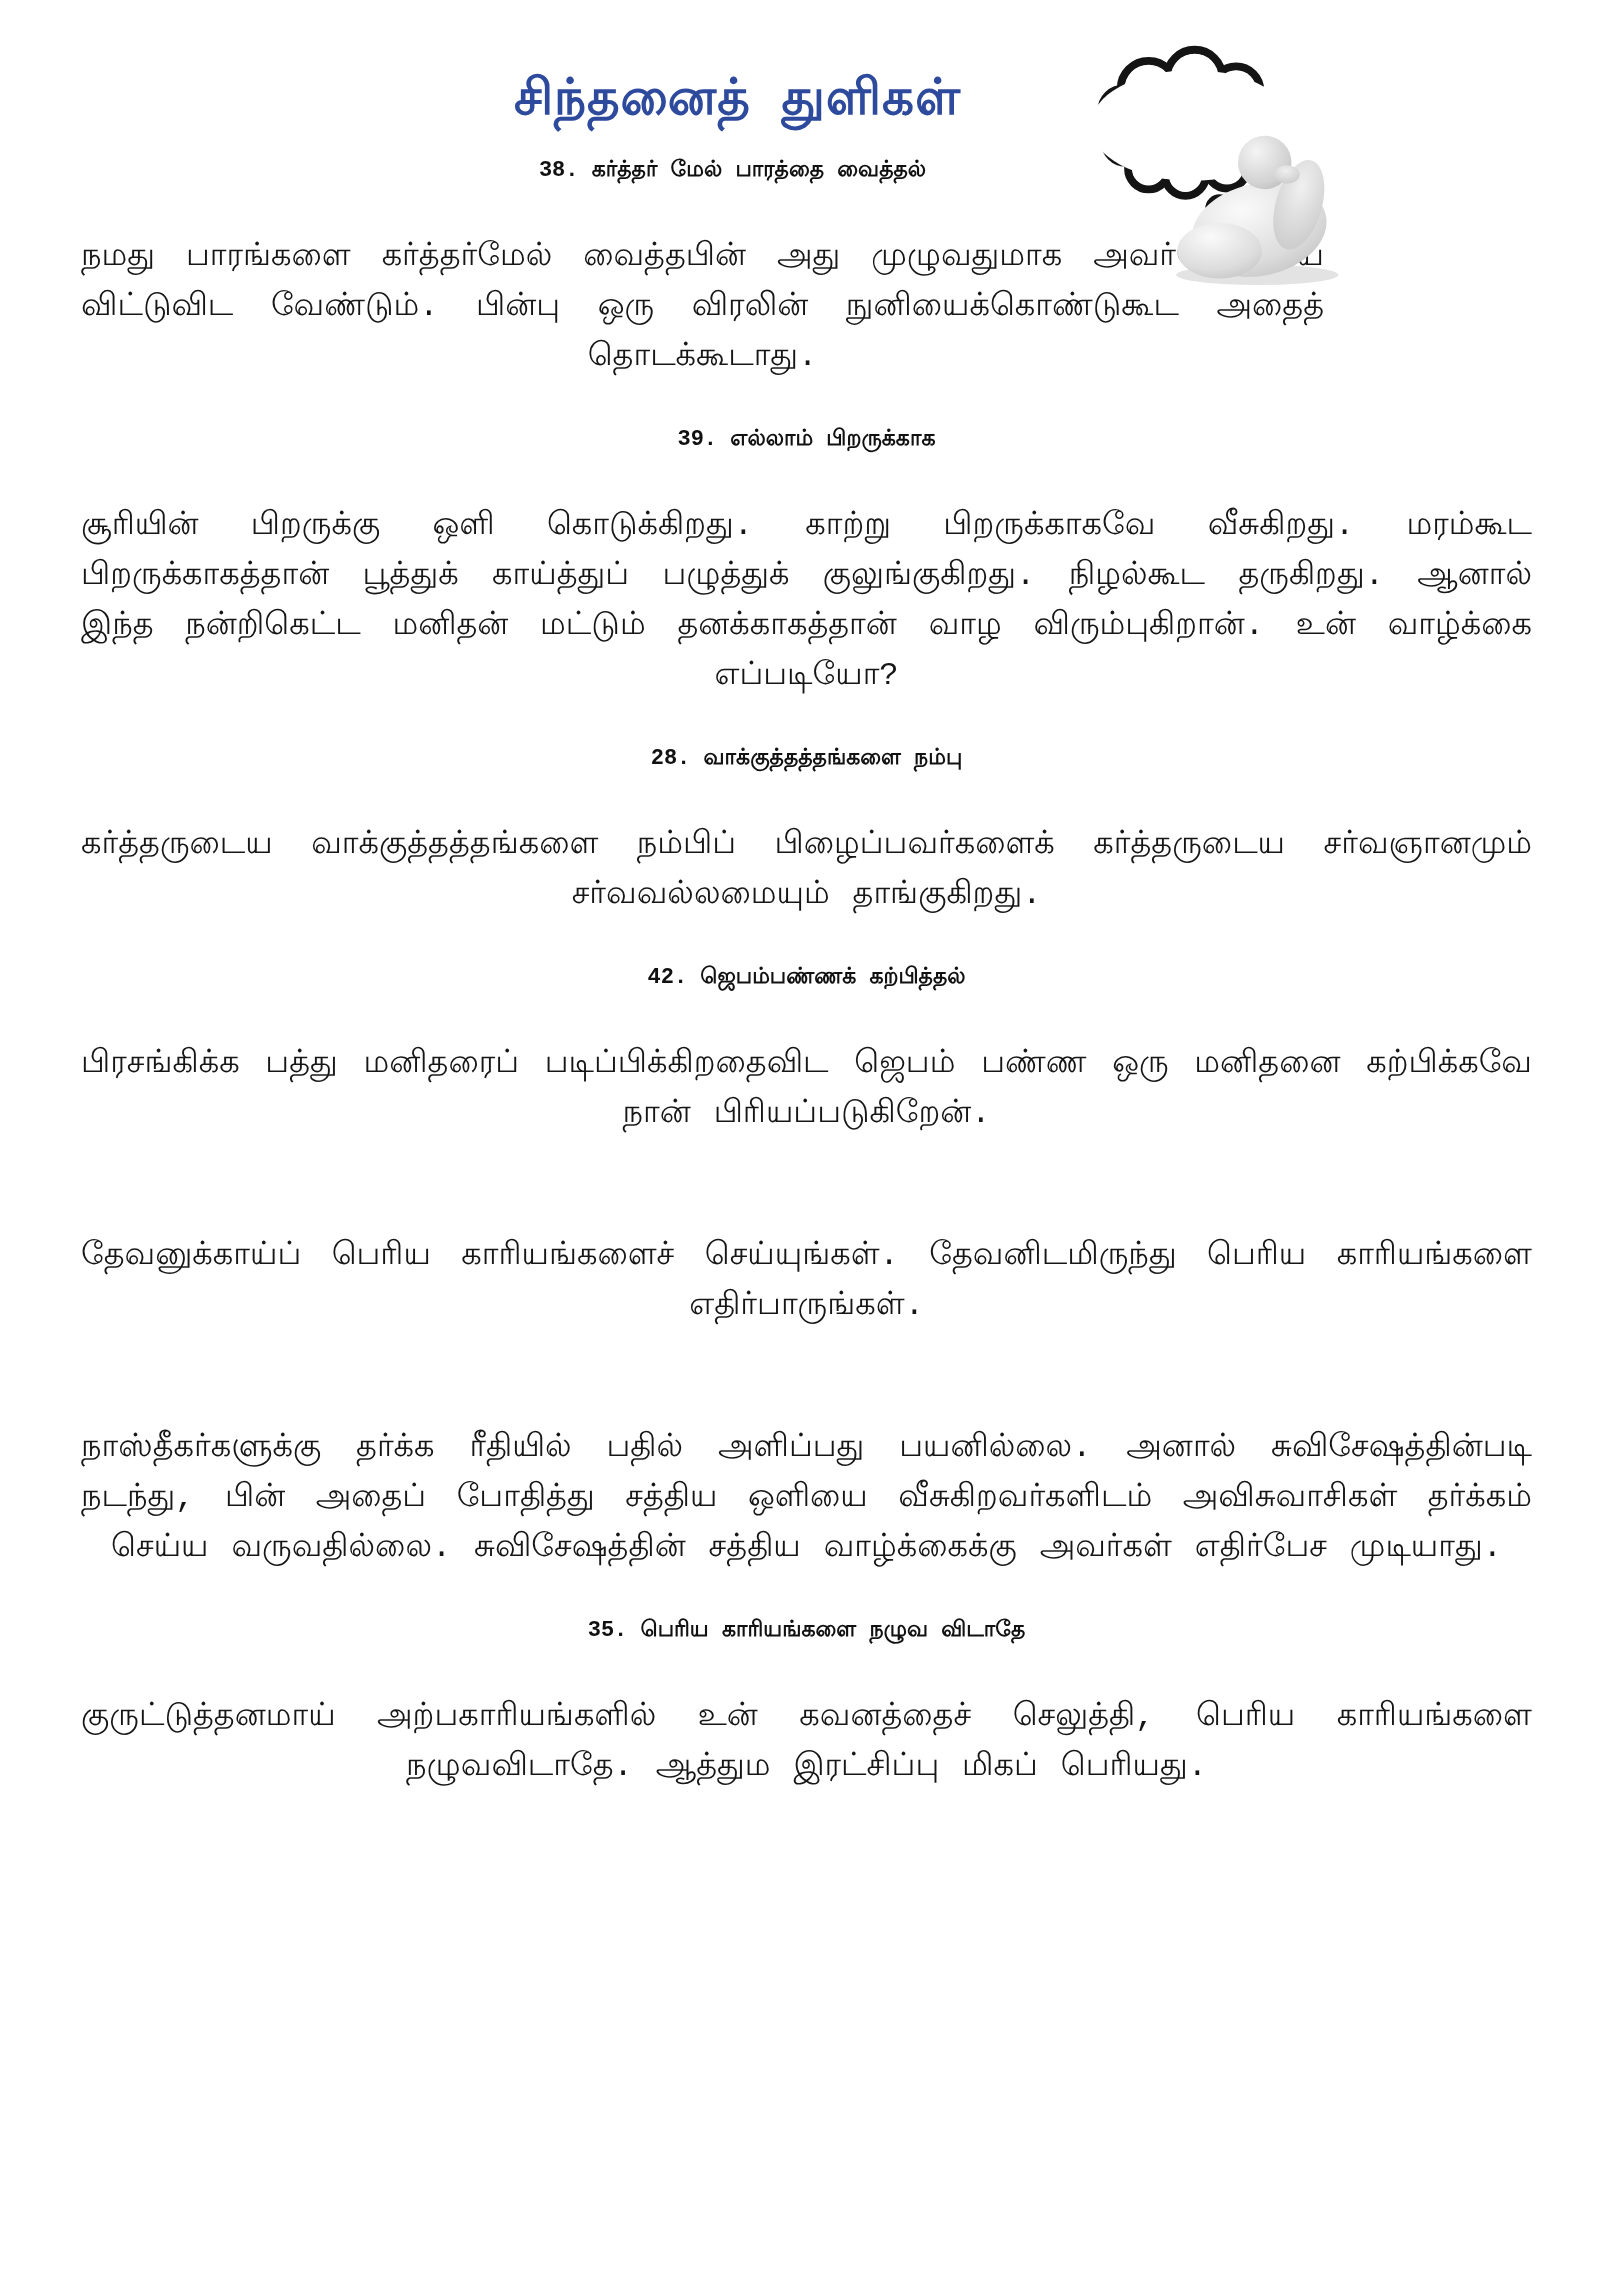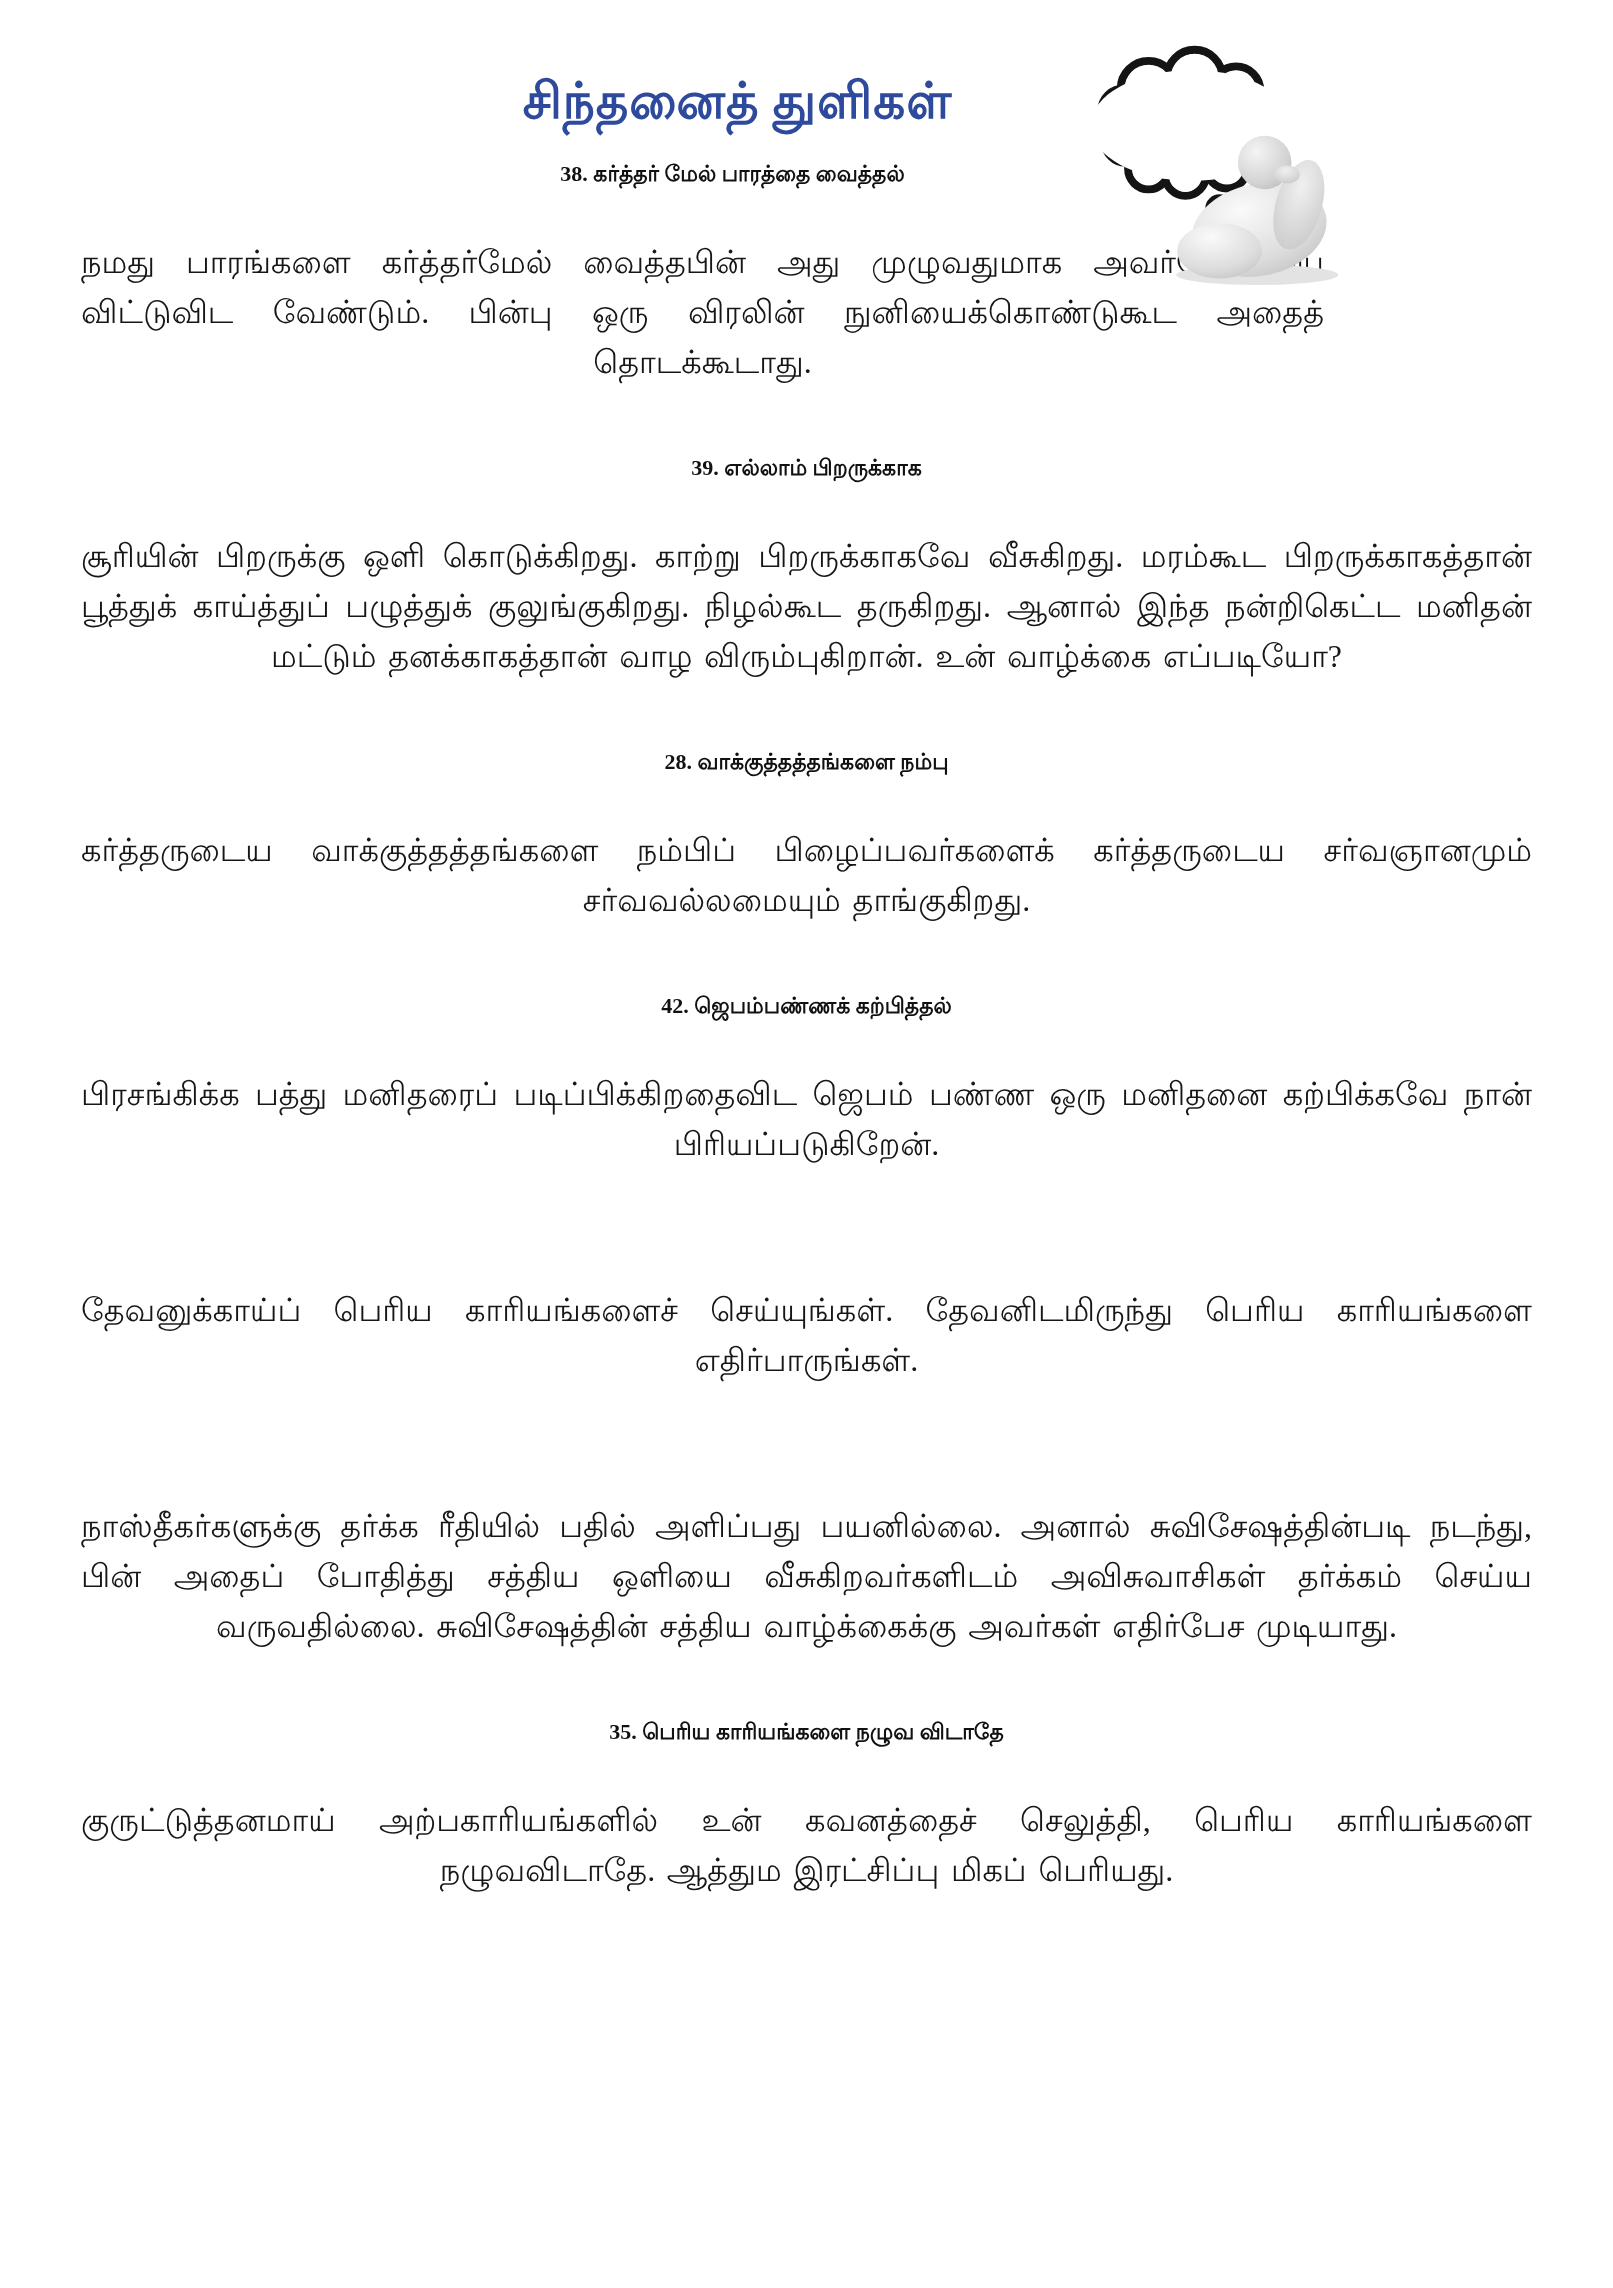--- a/index.html
+++ b/index.html
@@ -8,37 +8,37 @@
     background: #ffffff;
   }
   .page {
     position: relative;
     width: 1613px;
     height: 2289px;
     background: #ffffff;
     overflow: hidden;
     display: flex;
     flex-direction: column;
-    font-family: Liberation Serif, serif;
+    font-family: Liberation Mono, monospace;
     color: #161616;
   }
   .content {
     flex: 1 1 auto;
     display: flex;
     flex-direction: column;
     padding: 72px 81px 0 81px;
   }
   .doc-title {
     margin: 0 138px 0 0;
     text-align: center;
     font-size: 50px;
     font-weight: bold;
     letter-spacing: 0.9px;
   }
-  .sec { margin-top: 68px; }
+  .sec { margin-top: 44px; }
   .sec-heading {
     margin: 0;
     text-align: center;
     font-size: 22px;
     font-weight: bold;
     color: #111111;
   }
   .sec-body {
     margin: 48px 0 0 0;
     font-size: 32px;

